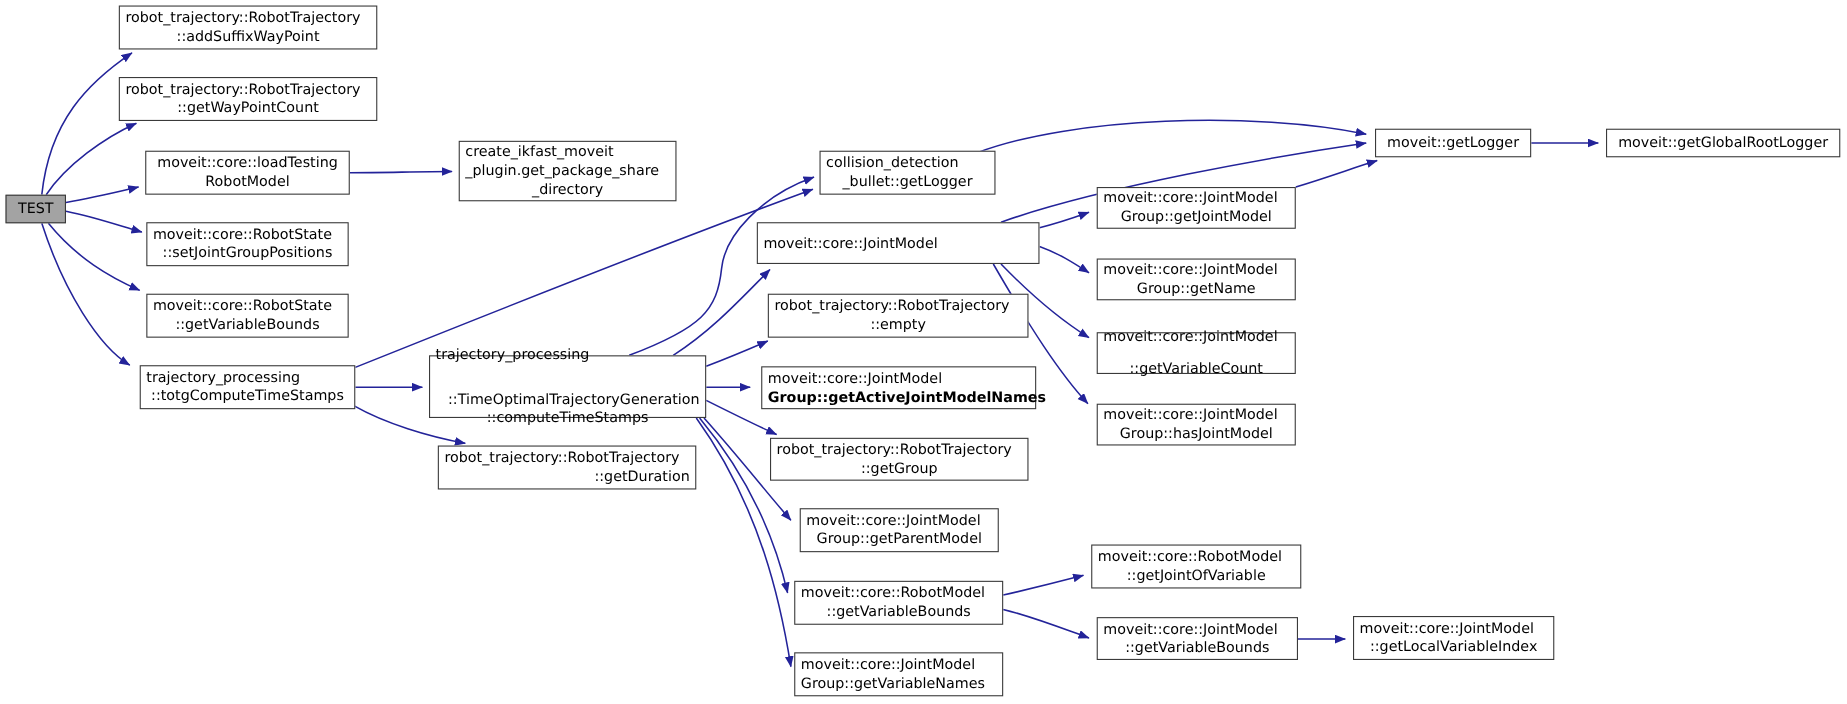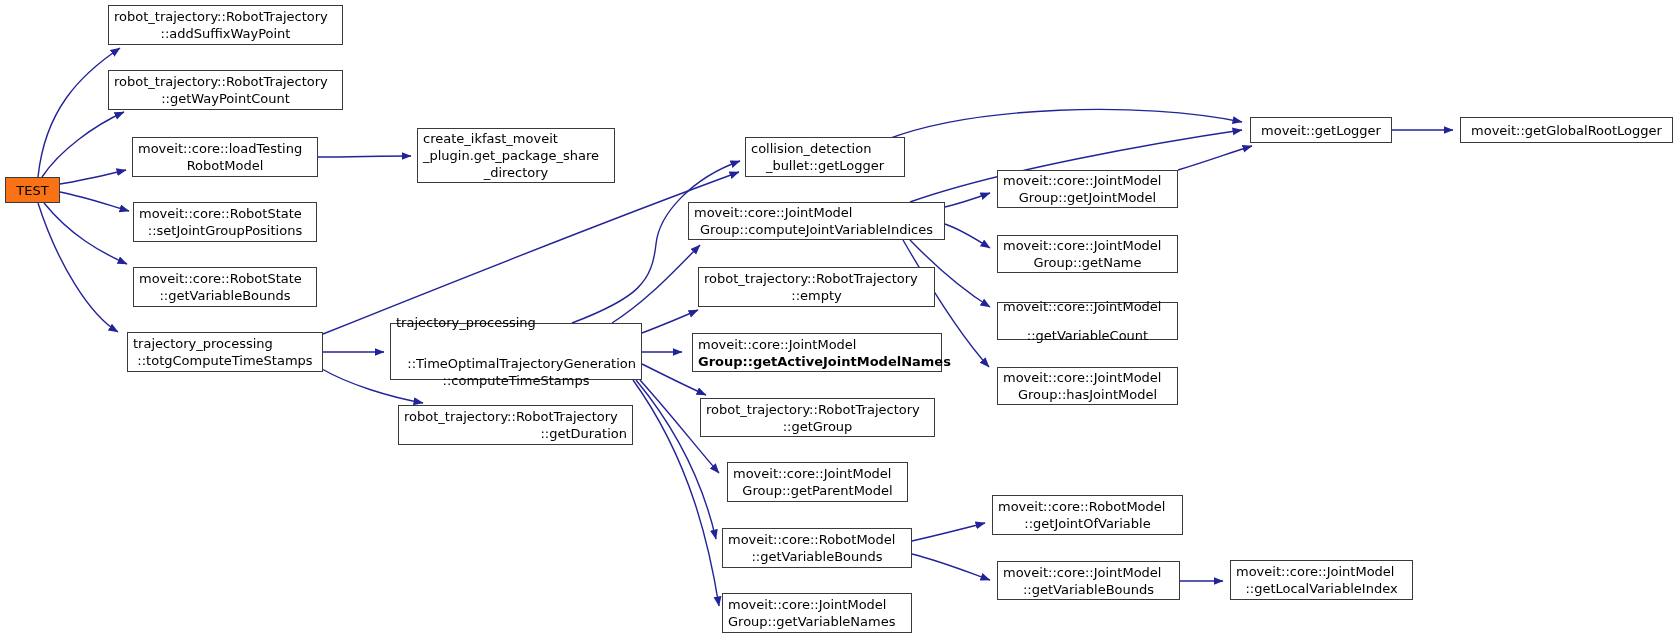--- a/index.html
+++ b/index.html
@@ -17,21 +17,21 @@
     border:1.5px solid #3a3a3a;
     box-sizing:border-box;
     display:flex;
     flex-direction:column;
     justify-content:center;
     font-size:13px;
     line-height:17px;
     color:#000000;
     cursor:pointer;
   }
-  .node.highlight{background:#f97316;}
+  .node.highlight{background:#a3a3a3;}
   .node .ln{
     display:block;
     width:100%;
     box-sizing:border-box;
     padding:0 5px;
     white-space:nowrap;
   }
   .edge{fill:none;stroke-width:1.4px;}
 </style>
 </head>
@@ -82,21 +82,21 @@
       </div>
       <div class="node" style="left: 108px; top: 5px; width: 235px; height: 40px; border-color: rgb(58, 58, 58);">
         <span class="ln" style="text-align: left;">robot_trajectory::RobotTrajectory</span>
         <span class="ln" style="text-align: center;">::addSuffixWayPoint</span>
       </div>
       <div class="node" style="left: 108px; top: 70px; width: 235px; height: 40px; border-color: rgb(58, 58, 58);">
         <span class="ln" style="text-align: left;">robot_trajectory::RobotTrajectory</span>
         <span class="ln" style="text-align: center;">::getWayPointCount</span>
       </div>
       <div class="node" style="left: 132px; top: 137px; width: 186px; height: 40px; border-color: rgb(58, 58, 58);">
-        <span class="ln" style="text-align: left;">moveit::core::loadTesting</span>
+        <span class="ln" style="text-align: center;">moveit::core::loadTesting</span>
         <span class="ln" style="text-align: center;">RobotModel</span>
       </div>
       <div class="node" style="left: 133px; top: 202px; width: 184px; height: 40px; border-color: rgb(58, 58, 58);">
         <span class="ln" style="text-align: left;">moveit::core::RobotState</span>
         <span class="ln" style="text-align: center;">::setJointGroupPositions</span>
       </div>
       <div class="node" style="left: 133px; top: 267px; width: 184px; height: 40px; border-color: rgb(58, 58, 58);">
         <span class="ln" style="text-align: left;">moveit::core::RobotState</span>
         <span class="ln" style="text-align: center;">::getVariableBounds</span>
       </div>
@@ -117,21 +117,20 @@
       <div class="node" style="left: 398px; top: 405px; width: 235px; height: 40px; border-color: rgb(58, 58, 58);">
         <span class="ln" style="text-align: left;">robot_trajectory::RobotTrajectory</span>
         <span class="ln" style="text-align: right;">::getDuration</span>
       </div>
       <div class="node" style="left: 745px; top: 137px; width: 160px; height: 40px; border-color: rgb(58, 58, 58);">
         <span class="ln" style="text-align: left;">collision_detection</span>
         <span class="ln" style="text-align: center;">_bullet::getLogger</span>
       </div>
       <div class="node" style="left: 688px; top: 202px; width: 257px; height: 38px; border-color: rgb(58, 58, 58);">
         <span class="ln" style="text-align: left;">moveit::core::JointModel</span>
-        <span class="ln" style="text-align: center;">Group::computeJointVariableIndices</span>
       </div>
       <div class="node" style="left: 698px; top: 267px; width: 237px; height: 40px; border-color: rgb(58, 58, 58);">
         <span class="ln" style="text-align: left;">robot_trajectory::RobotTrajectory</span>
         <span class="ln" style="text-align: center;">::empty</span>
       </div>
       <div class="node" style="left: 692px; top: 333px; width: 250px; height: 39px; border-color: rgb(58, 58, 58);">
         <span class="ln" style="text-align: left;">moveit::core::JointModel</span>
         <span class="ln" style="text-align: center; font-weight: bold;">Group::getActiveJointModelNames</span>
       </div>
       <div class="node" style="left: 700px; top: 398px; width: 235px; height: 39px; border-color: rgb(58, 58, 58);">

